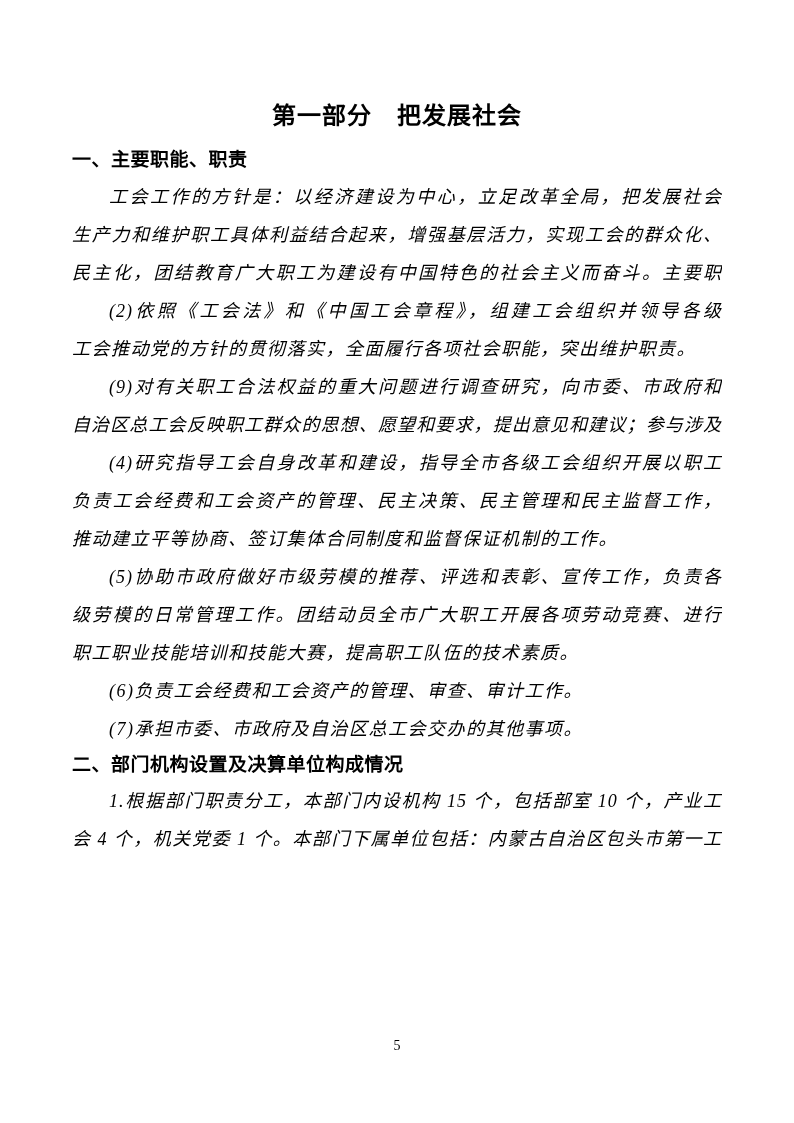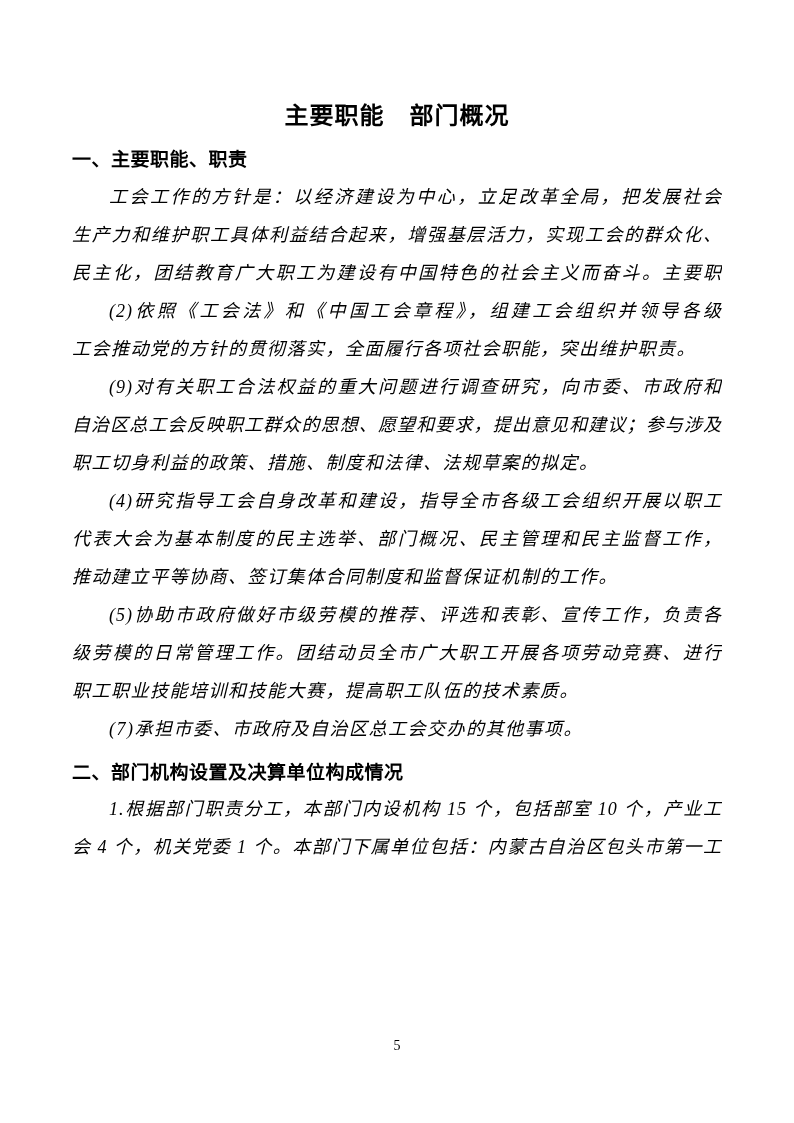--- a/index.html
+++ b/index.html
@@ -36,21 +36,21 @@
     letter-spacing: 0.5px;
     line-height: 30px;
     height: 30px;
     margin-top: 5px;
     margin-bottom: 3px;
     white-space: nowrap;
   }
   .sec-heading.second {
     height: 34px;
     line-height: 34px;
-    margin-top: 8px;
+    margin-top: 0;
     margin-bottom: 0;
     font-family: Liberation Serif, serif;
   }
   .body-text {
     font-family: "Liberation Serif", serif;
     font-size: 18px;
     font-style: italic;
   }
   .line {
     height: 38px;
@@ -77,46 +77,46 @@
     font-size: 14px;
     color: #000000;
   }
 </style>
 </head>
 <body>
 
 <div class="page">
   <div class="content">
 
-    <div class="doc-title">主要职能　部门概况</div>
+    <div class="doc-title">第一部分　把发展社会</div>
 
     <div class="sec-heading">一、主要职能、职责</div>
 
     <div class="body-text">
 
       <div class="line full indent">工会工作的方针是：以经济建设为中心，立足改革全局，把发展社会</div>
       <div class="line full">生产力和维护职工具体利益结合起来，增强基层活力，实现工会的群众化、</div>
       <div class="line full">民主化，团结教育广大职工为建设有中国特色的社会主义而奋斗。主要职</div>
 
 
       <div class="line full indent">(2)依照《工会法》和《中国工会章程》，组建工会组织并领导各级</div>
       <div class="line">工会推动党的方针的贯彻落实，全面履行各项社会职能，突出维护职责。</div>
 
       <div class="line full indent">(9)对有关职工合法权益的重大问题进行调查研究，向市委、市政府和</div>
       <div class="line full">自治区总工会反映职工群众的思想、愿望和要求，提出意见和建议；参与涉及</div>
-      <div class="line">职工切身利益的政策、措施、制度和法律、法规草案的拟定。</div>
 
       <div class="line full indent">(4)研究指导工会自身改革和建设，指导全市各级工会组织开展以职工</div>
-      <div class="line full">代表大会为基本制度的民主选举、部门概况、民主管理和民主监督工作，</div>
+      <div class="line full">负责工会经费和工会资产的管理、民主决策、民主管理和民主监督工作，</div>
       <div class="line">推动建立平等协商、签订集体合同制度和监督保证机制的工作。</div>
 
       <div class="line full indent">(5)协助市政府做好市级劳模的推荐、评选和表彰、宣传工作，负责各</div>
       <div class="line full">级劳模的日常管理工作。团结动员全市广大职工开展各项劳动竞赛、进行</div>
       <div class="line">职工职业技能培训和技能大赛，提高职工队伍的技术素质。</div>
 
+      <div class="line indent">(6)负责工会经费和工会资产的管理、审查、审计工作。</div>
 
       <div class="line indent">(7)承担市委、市政府及自治区总工会交办的其他事项。</div>
     </div>
 
     <div class="sec-heading second">二、部门机构设置及决算单位构成情况</div>
 
     <div class="body-text">
       <div class="line full indent">1.根据部门职责分工，本部门内设机构 15 个，包括部室 10 个，产业工</div>
       <div class="line full">会 4 个，机关党委 1 个。本部门下属单位包括：内蒙古自治区包头市第一工</div>
     </div>

